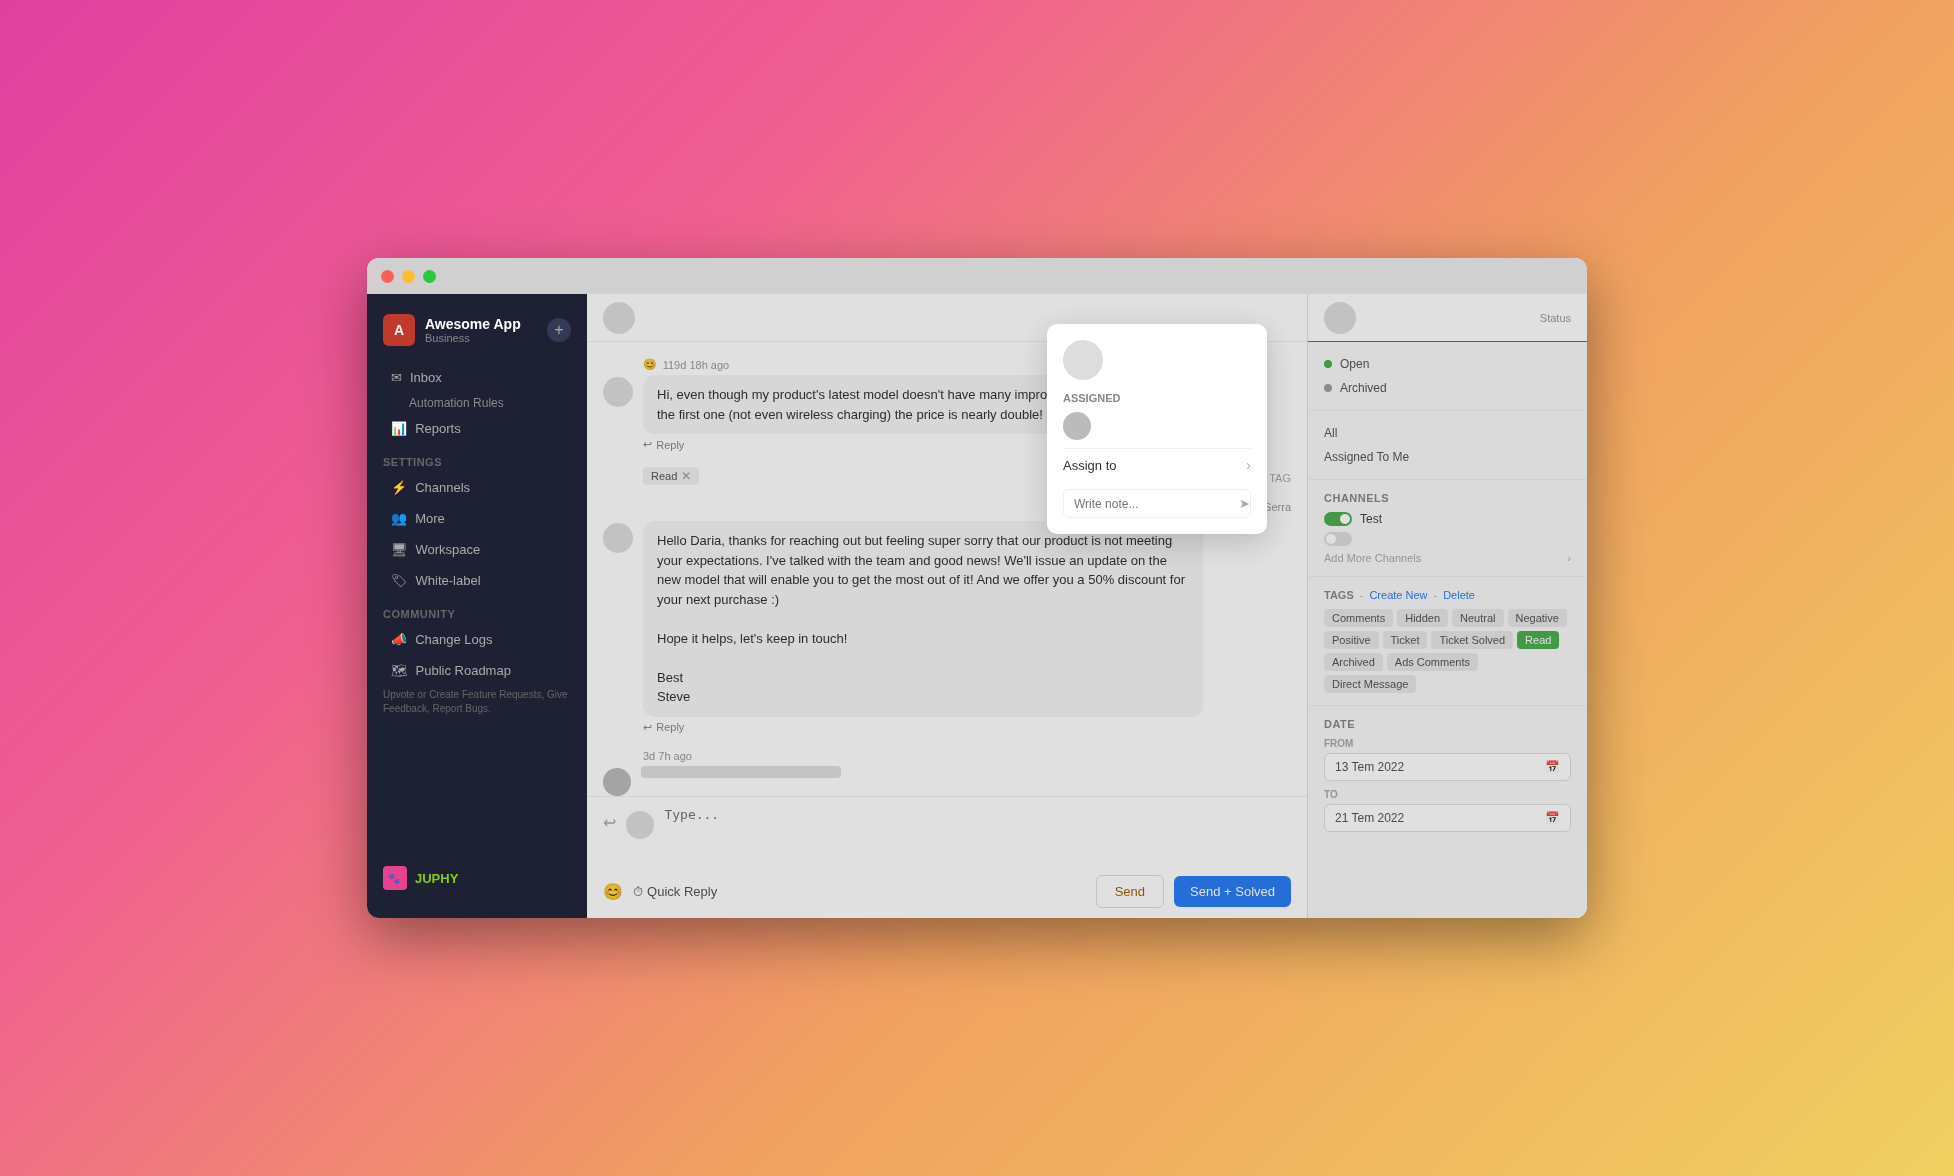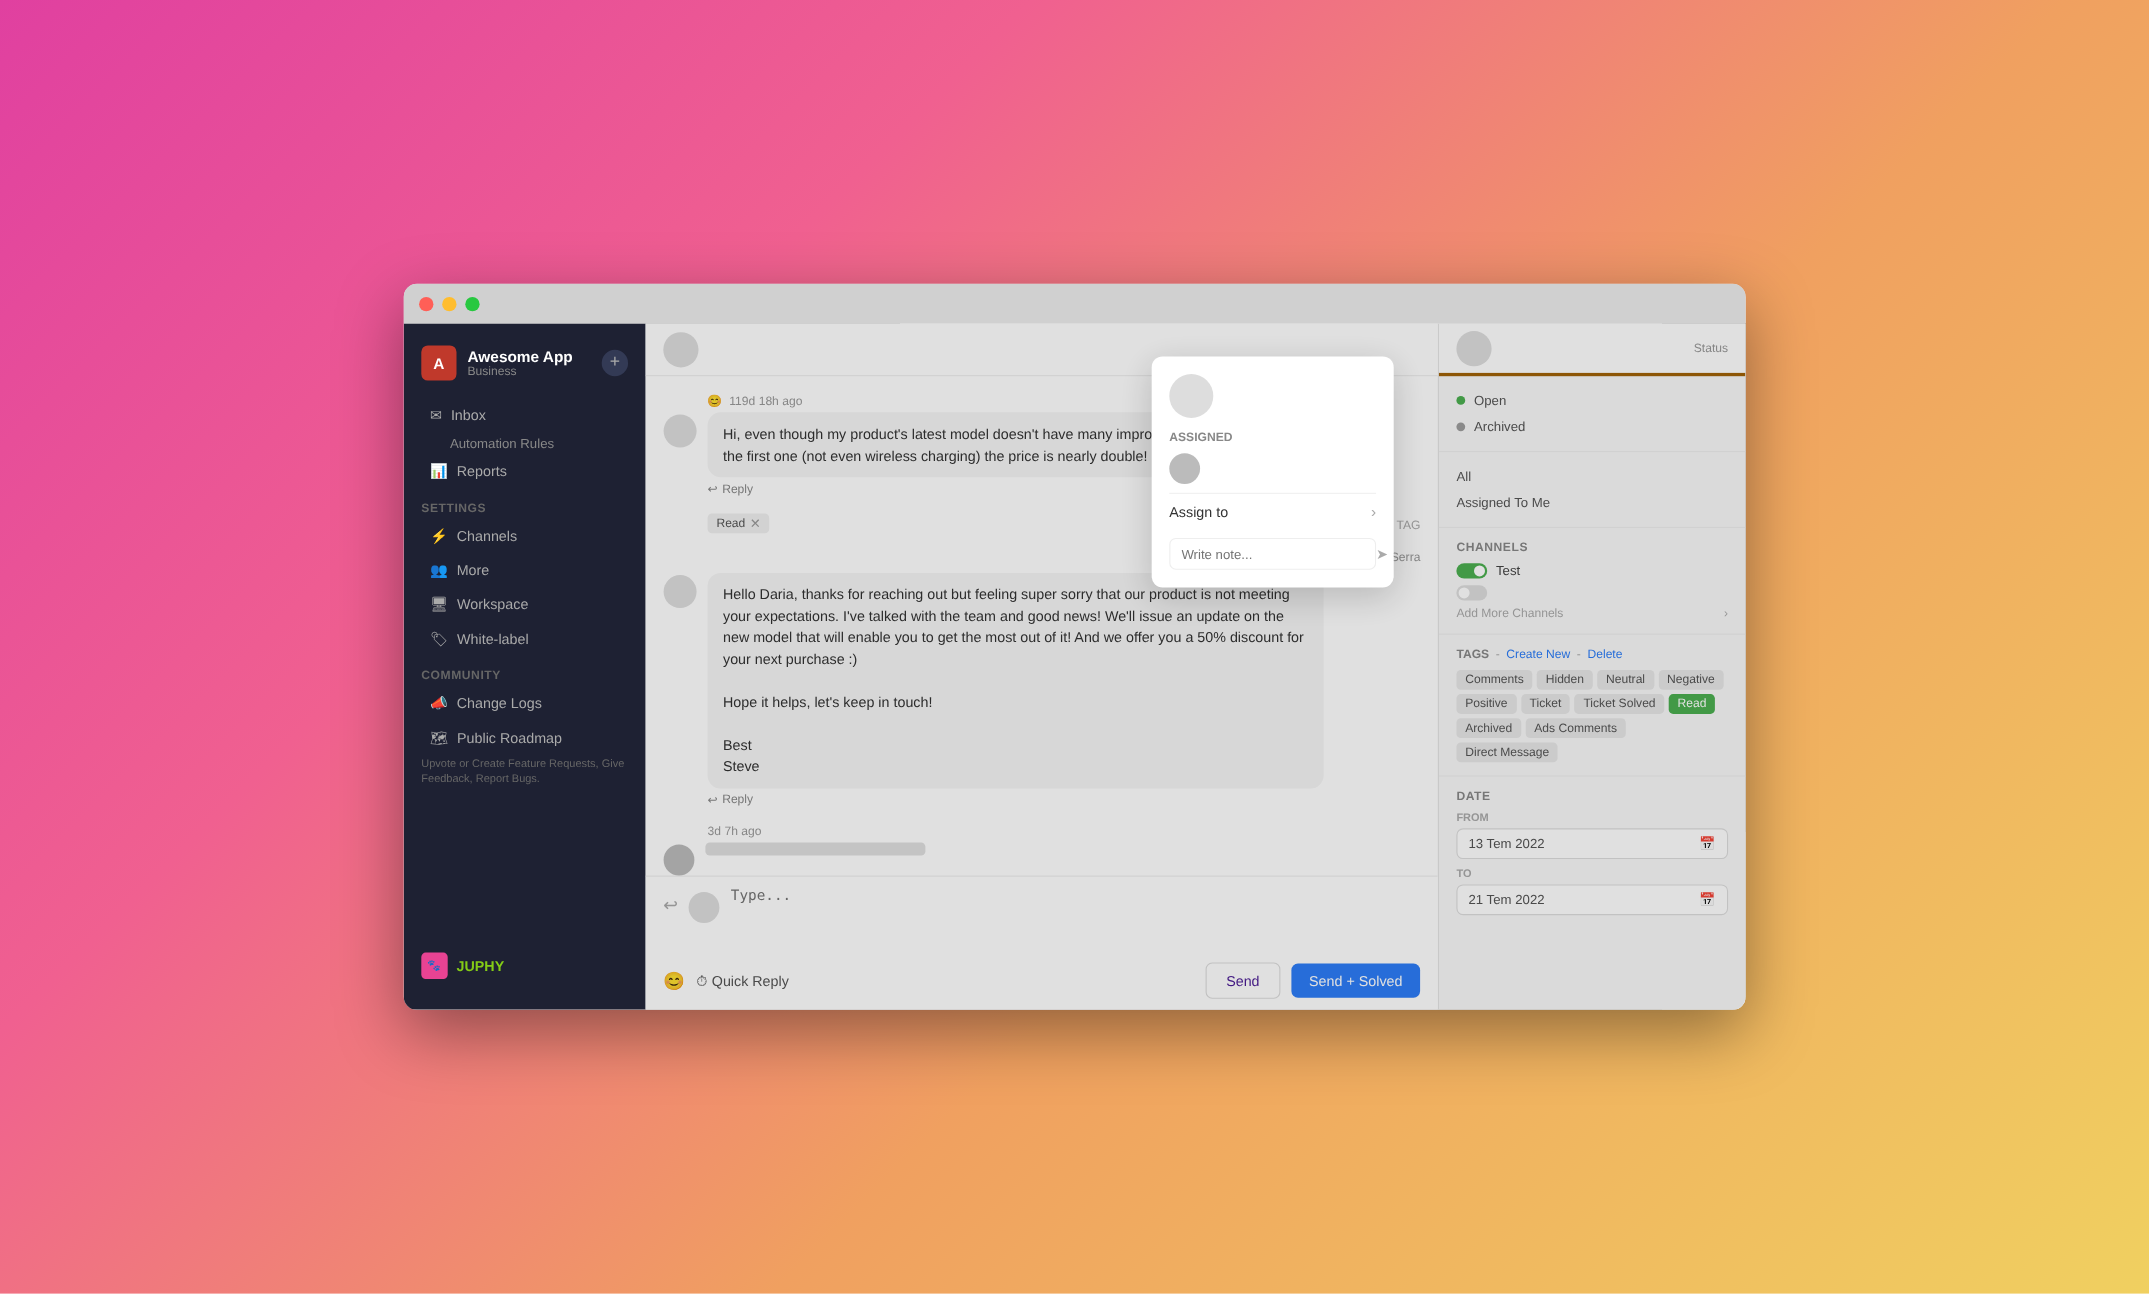--- a/index.html
+++ b/index.html
@@ -282,21 +282,21 @@
       color: #555;
       cursor: pointer;
     }
     .send-btn {
       margin-left: auto;
       padding: 8px 18px;
       border-radius: 6px;
       border: 1px solid #ddd;
       background: white;
       font-size: 13px;
-      color: #4c1d95;
+      color: #a16207;
       cursor: pointer;
     }
     .send-solved-btn {
       padding: 8px 16px;
       border-radius: 6px;
       background: #2d7df7;
       color: white;
       font-size: 13px;
       border: none;
       cursor: pointer;
@@ -308,21 +308,21 @@
       background: #f9f9f9;
       border-left: 1px solid #e0e0e0;
       display: flex;
       flex-direction: column;
       flex-shrink: 0;
       overflow-y: auto;
       font-size: 12px;
     }
     .right-panel-header {
       height: 48px;
-      border-bottom: 3px solid #a16207;
+      border-bottom: 1px solid #a16207;
       display: flex;
       align-items: center;
       padding: 0 16px;
       gap: 10px;
       background: white;
       flex-shrink: 0;
     }
     .rp-avatar { width: 32px; height: 32px; border-radius: 50%; background: #ddd; }
     .rp-status-label { font-size: 11px; color: #999; margin-left: auto; }
     .right-section {
@@ -450,21 +450,21 @@
     .assign-to-row {
       display: flex; align-items: center; justify-content: space-between;
       padding: 8px 0;
       cursor: pointer;
       border-top: 1px solid #f0f0f0;
       margin-top: 8px;
     }
     .assign-to-label { font-size: 13px; color: #333; font-weight: 500; }
     .assign-chevron { color: #aaa; font-size: 14px; }
     .write-note-row {
-      display: flex; align-items: center; gap: 22px;
+      display: flex; align-items: center; gap: 10px;
       border: 1px solid #eee;
       border-radius: 6px;
       padding: 6px 10px;
       margin-top: 8px;
     }
     .write-note-input {
       flex: 1;
       border: none;
       outline: none;
       font-size: 12px;

